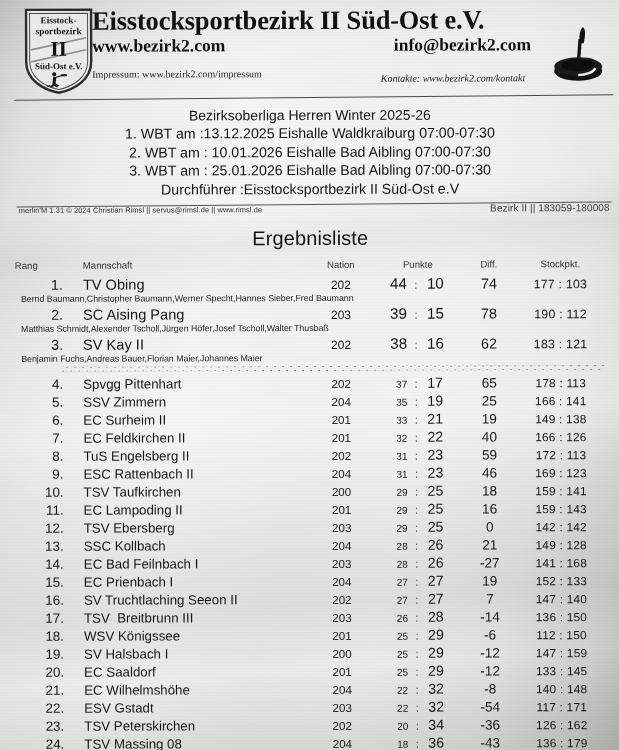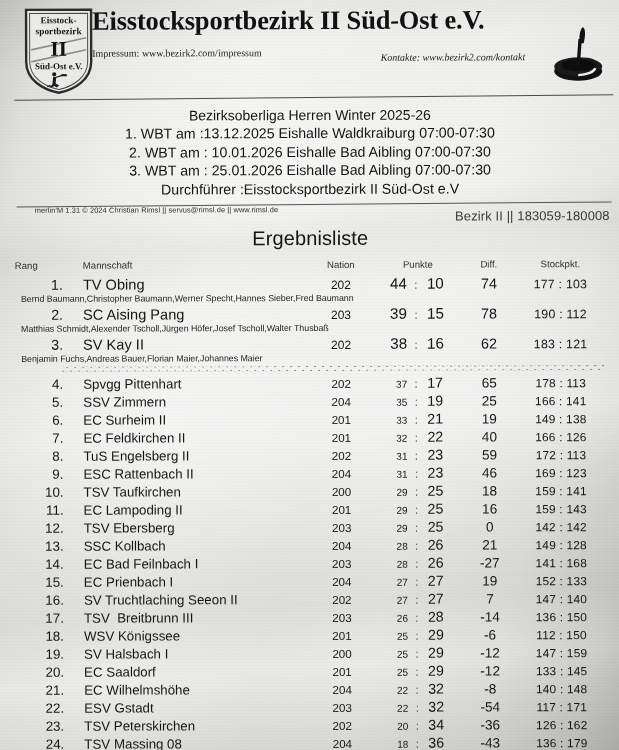--- a/index.html
+++ b/index.html
@@ -150,31 +150,31 @@
   }
   #meta-rule {
     position: absolute;
     left: 16px; right: 8px; top: 3px;
     height: 0;
     border-top: 1.1px solid #555;
     transform: rotate(-0.3deg);
   }
   #merlin-credit {
     position: absolute;
-    left: 34px; top: 4px;
+    left: 18px; top: 4px;
     font-size: 7.4px;
     color: #2a2a2a;
     letter-spacing: .1px;
     white-space: nowrap;
     text-align: right;
   }
   #bezirk-id {
     position: absolute;
-    right: 10px; top: 8px;
-    font-size: 13px;
+    right: 10px; top: 2px;
+    font-size: 10px;
     color: #3a3a3a;
     letter-spacing: .1px;
     white-space: nowrap;
   }
 
   
   #results-title {
     text-align: center;
     font-size: 20px;
     color: #141414;
@@ -278,20 +278,22 @@
           <path d="M32.4 72 L40 69.6" stroke="#1c1c1c" stroke-width="1.2" fill="none"></path>
           <ellipse cx="41.8" cy="69.4" rx="3.2" ry="1.2"></ellipse>
           <path d="M25 81 L28 79.4" stroke="#1c1c1c" stroke-width="1.1" fill="none"></path>
         </g>
       </svg>
     </div>
 
     <div id="title-block">
       <div id="org-title">Eisstocksportbezirk II Süd-Ost e.V.</div>
       <div id="contact-row">
+        <span id="site-url">www.bezirk2.com</span>
+        <span id="email-addr">info@bezirk2.com</span>
       </div>
       <div id="links-row">
         <span id="impressum-link">Impressum: www.bezirk2.com/impressum</span>
         <span id="kontakt-link">Kontakte: www.bezirk2.com/kontakt</span>
       </div>
     </div>
 
     <div id="eisstock">
       <svg viewBox="0 0 66 62" xmlns="http://www.w3.org/2000/svg" aria-hidden="true">
         <ellipse cx="33" cy="48" rx="24" ry="9.5" fill="#111"></ellipse>

